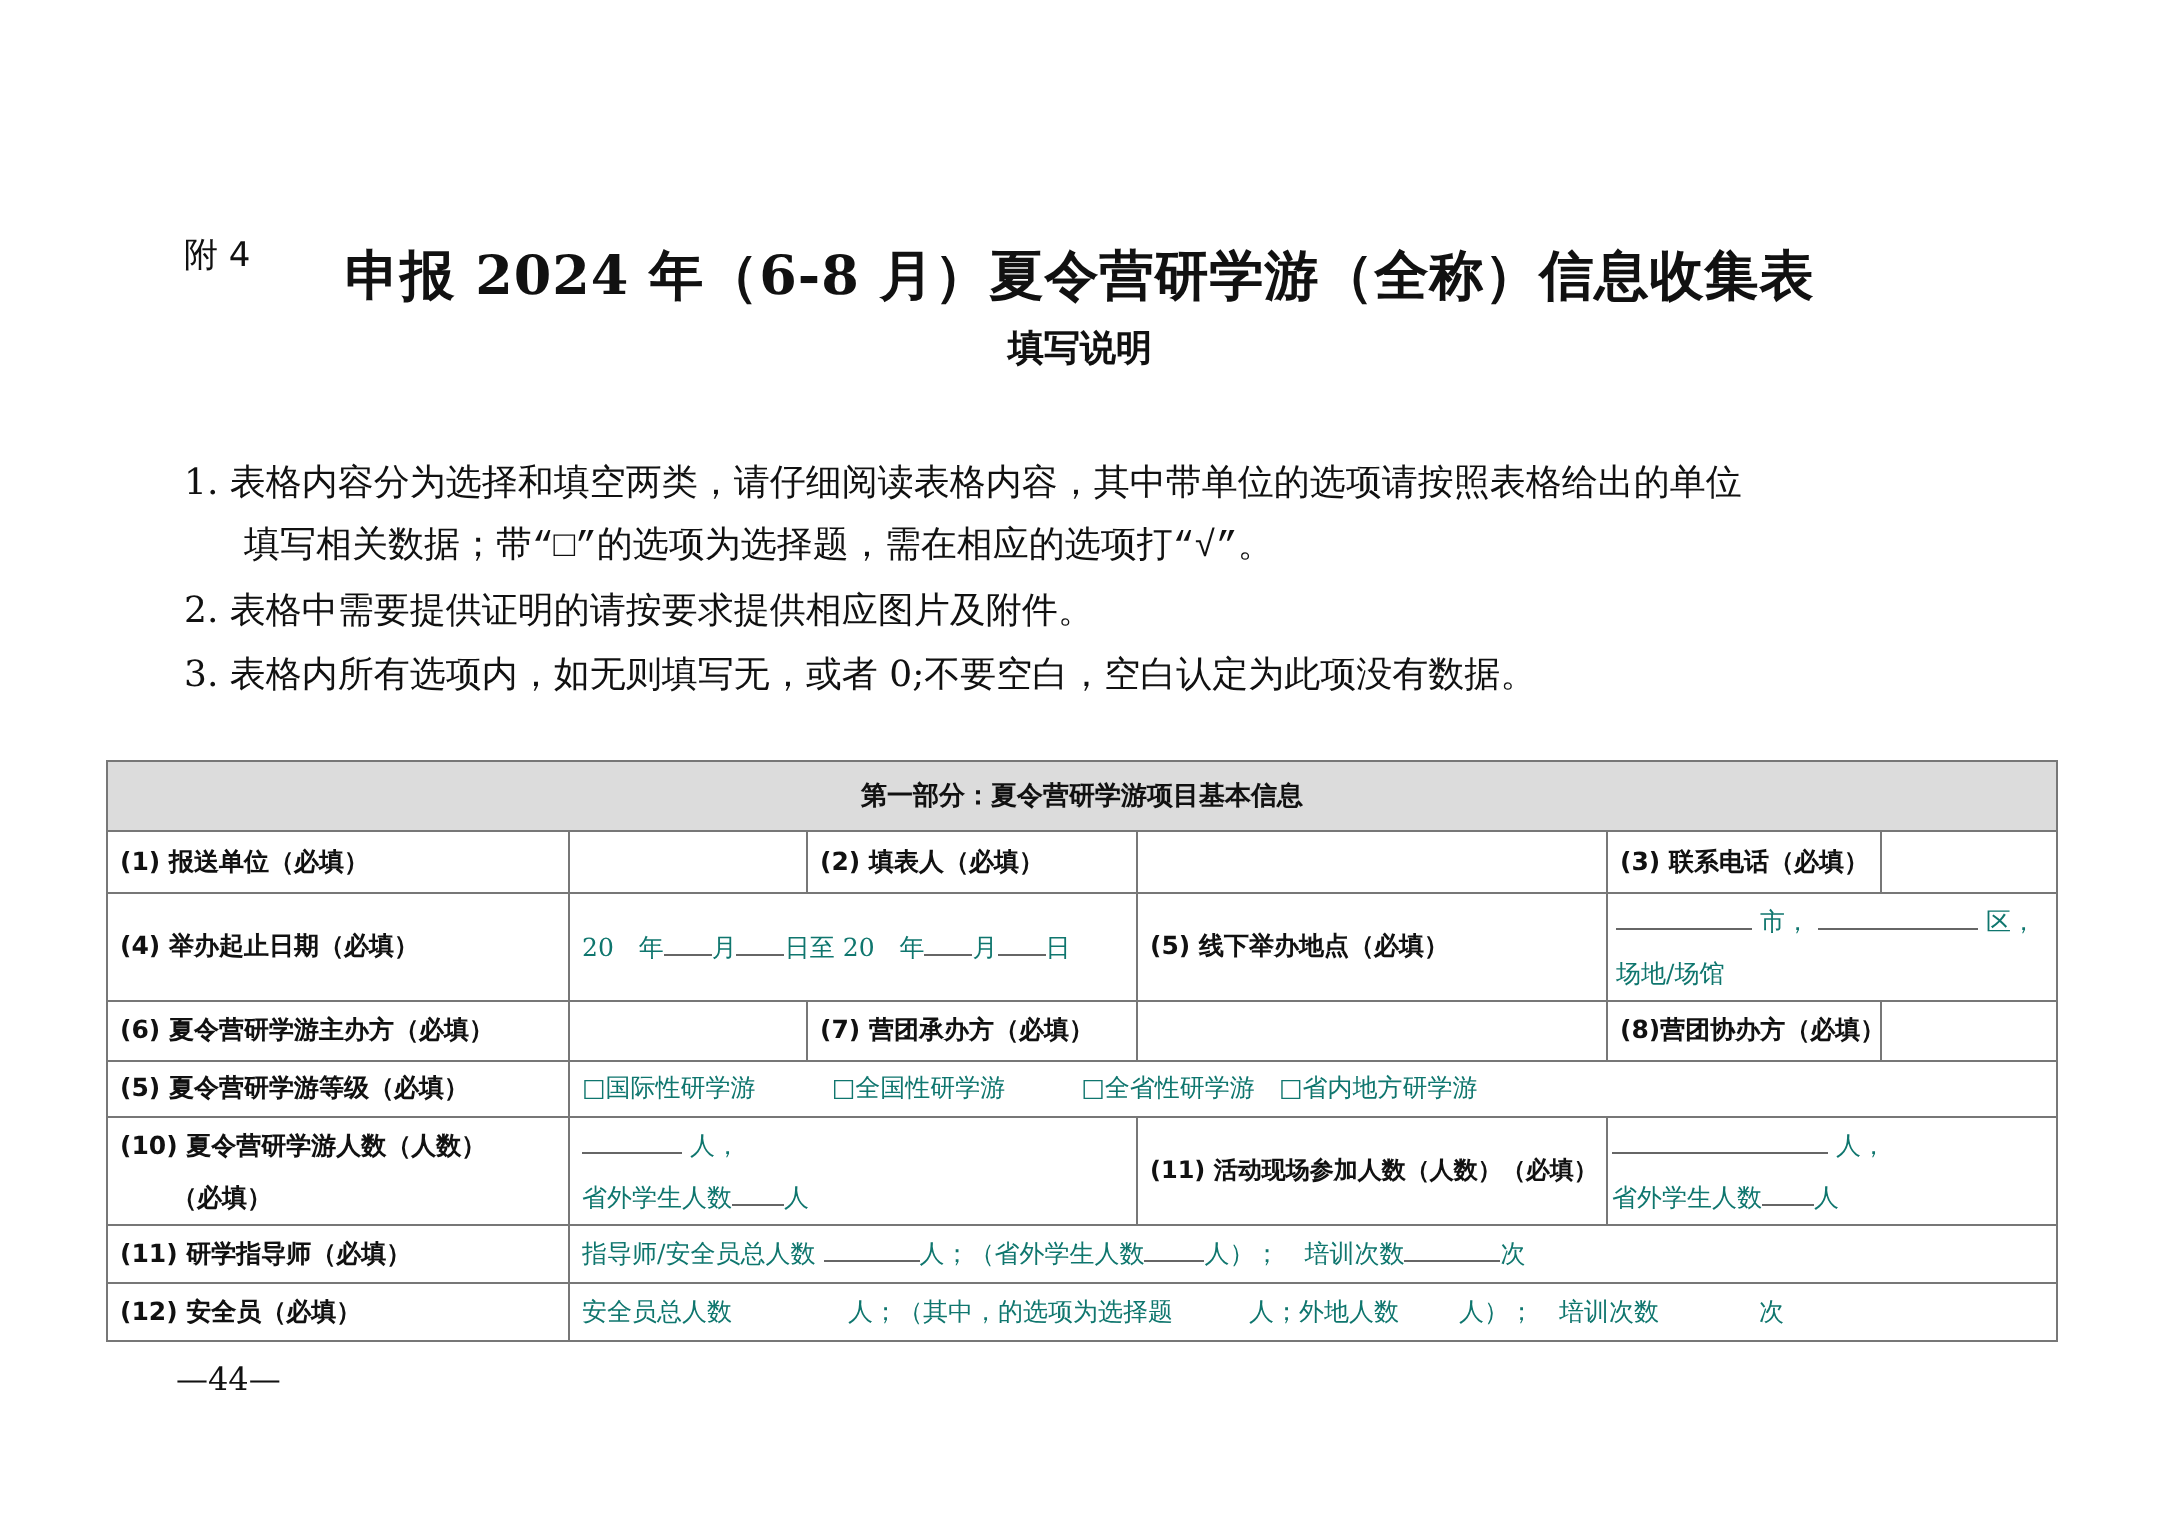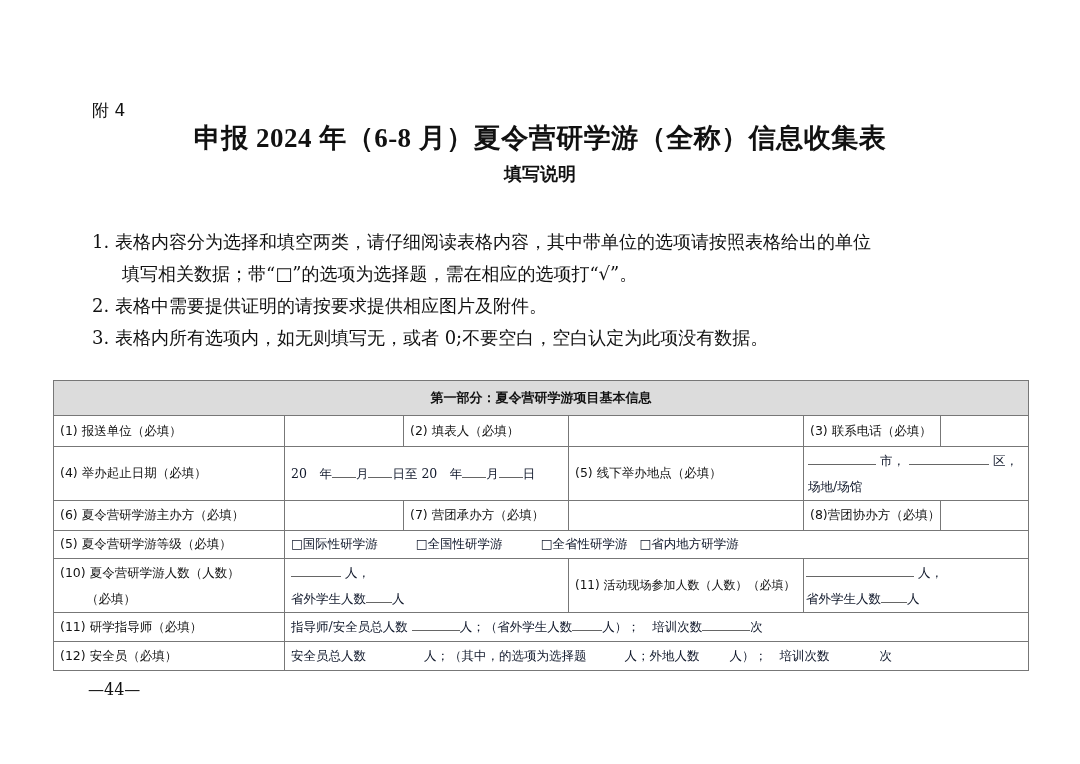--- a/index.html
+++ b/index.html
@@ -1,27 +1,27 @@
 <!DOCTYPE html>
 <html><head>
 <meta charset="utf-8">
 <style>
   html,body{margin:0;padding:0;background:#fff;}
   body{width:1080px;height:764px;position:relative;overflow:hidden;font-family:"DejaVu Serif","Liberation Serif",serif;color:#111;}
-  .attach{position:absolute;left:92px;top:99px;font-size:17px;font-family:"DejaVu Sans","Liberation Sans",sans-serif;text-align:center;}
-  .title{position:absolute;left:0;width:1080px;top:120px;text-align:center;font-size:27px;font-weight:bold;letter-spacing:0.5px;font-family:Liberation Serif, serif;}
+  .attach{position:absolute;left:92px;top:116px;font-size:17px;font-family:"DejaVu Sans","Liberation Sans",sans-serif;text-align:center;}
+  .title{position:absolute;left:0;width:1080px;top:120px;text-align:center;font-size:27px;font-weight:bold;letter-spacing:0.5px;}
   .subtitle{position:absolute;left:0;width:1080px;top:162px;text-align:center;font-size:18px;font-weight:bold;font-family:"DejaVu Sans","Liberation Sans",sans-serif;}
   .instr{position:absolute;left:92px;top:226px;width:910px;font-size:18px;line-height:32px;}
   .instr .line{white-space:nowrap;}
-  .instr .indent{padding-left:30px;}
+  .instr .indent{padding-left:30px;font-family:Liberation Mono, monospace;}
   table.form{position:absolute;left:53px;top:380px;width:975px;border-collapse:collapse;table-layout:fixed;font-size:12.5px;}
   table.form td{border:1.3px solid #777;padding:0 6px;vertical-align:middle;overflow:hidden;white-space:nowrap;}
   td.head{background:#dcdcdc;text-align:center;font-weight:bold;font-family:"DejaVu Sans","Liberation Sans",sans-serif;font-size:13px;margin-left:24px;}
-  td.lbl{font-weight:normal;font-family:"DejaVu Sans","Liberation Sans",sans-serif;}
-  td.val{color:#0f172a;}
+  td.lbl{font-weight:bold;font-family:"DejaVu Sans","Liberation Sans",sans-serif;}
+  td.val{color:#0f766e;}
   .u{display:inline-block;border-bottom:1px solid #666;height:12px;vertical-align:baseline;}
   .two{line-height:26px;}
   .opt{margin-right:38px;}
   .pageno{position:absolute;left:88px;top:680px;font-size:16px;}
 </style>
 </head>
 <body>
 
 <div class="attach">附 4</div>
 <div class="title">申报 2024 年（6-8 月）夏令营研学游（全称）信息收集表</div>

